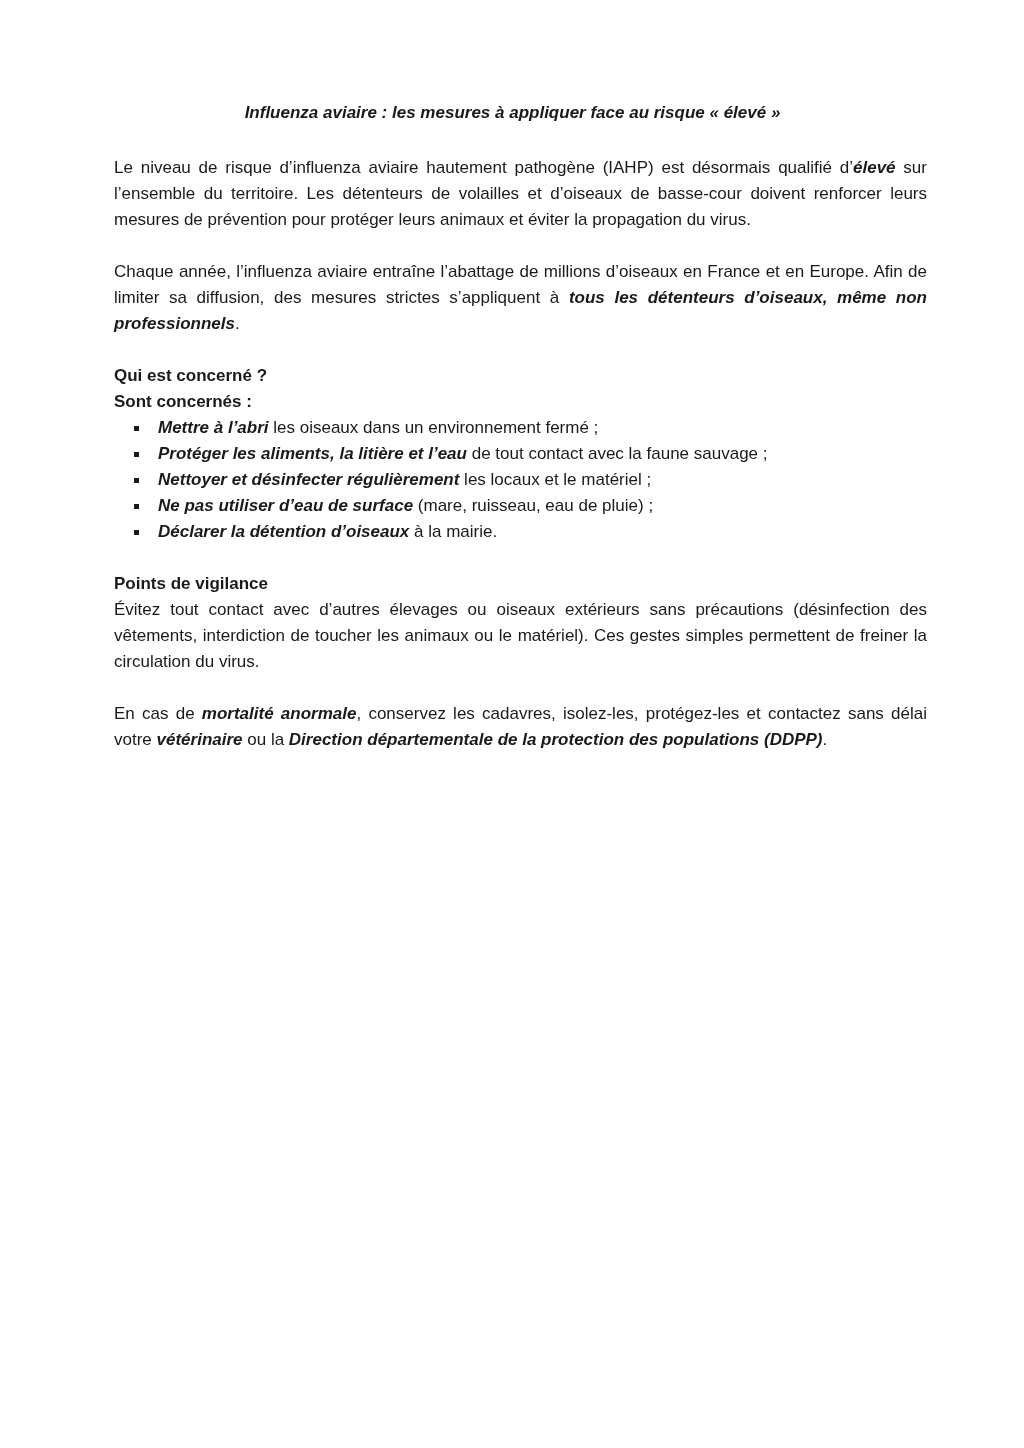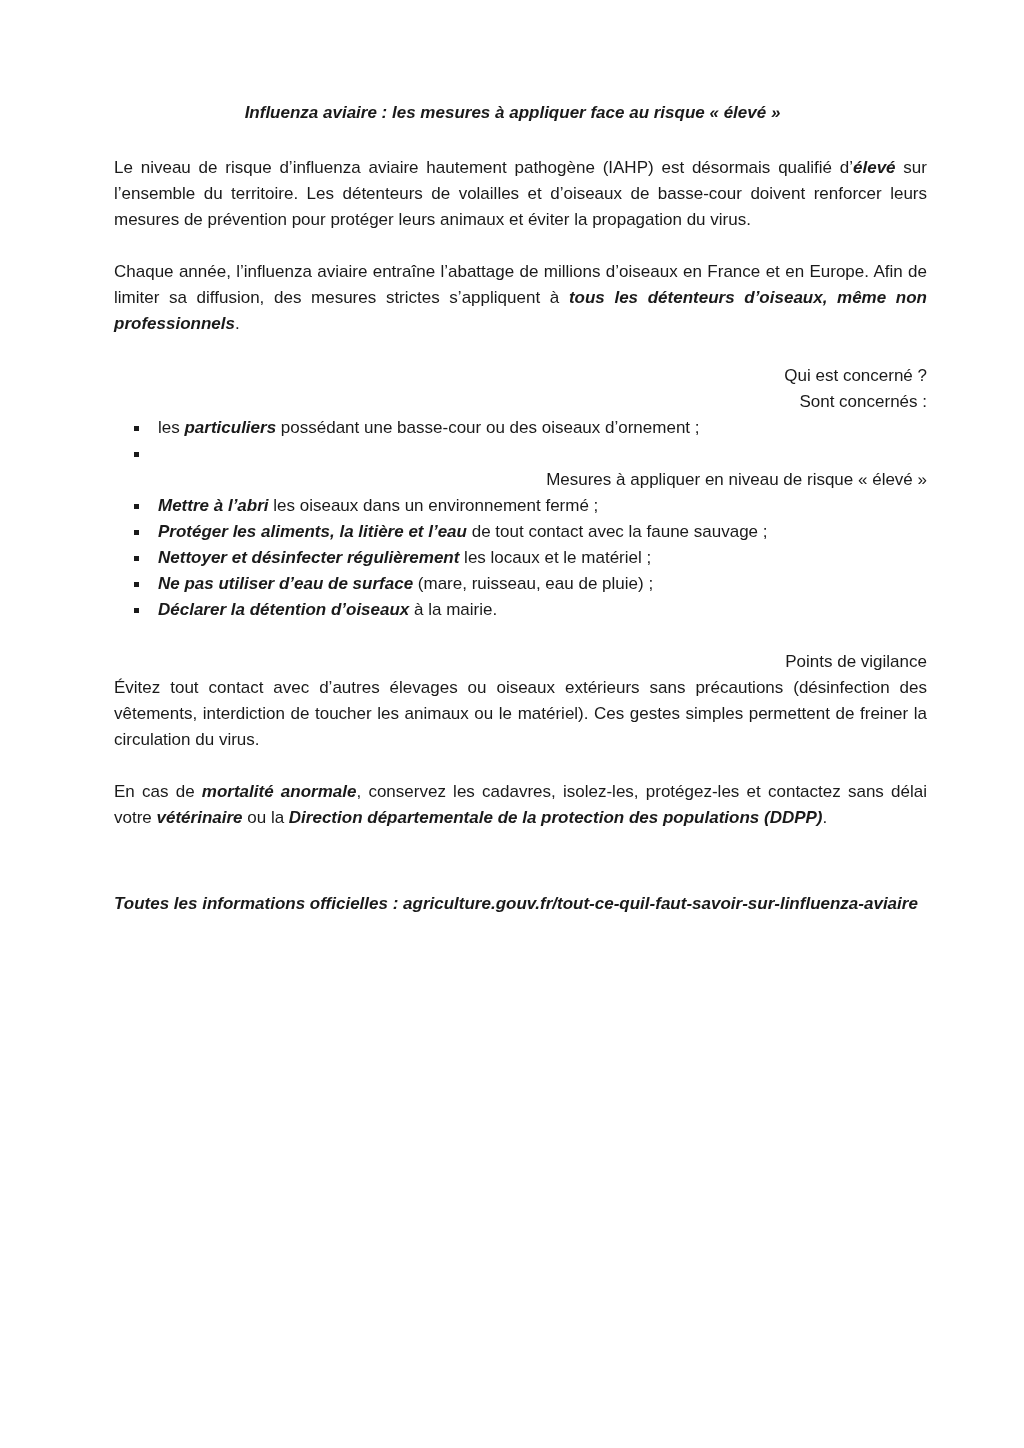--- a/index.html
+++ b/index.html
@@ -23,21 +23,21 @@
     font-size: 17px;
     font-weight: bold;
     font-style: italic;
     text-align: center;
     margin: 0 0 29px 0;
   }
   .para {
     margin: 26px 0 0 16px;
   }
   .para.justify { text-align: justify; }
-  .para.line    { text-align: right; }
+  .para.line    { text-align: left; font-weight: bold; }
   .gap-none  { margin-top: 0; }
   .gap-large { margin-top: 60px; }
   .bullet-list {
     list-style: none;
     margin: 0;
     padding: 0;
   }
   .bullet-list li {
     position: relative;
     padding-left: 60px;
@@ -60,29 +60,26 @@
 <body>
 
 <div class="page">
   <h1 class="title">Influenza aviaire&nbsp;: les mesures à appliquer face au risque «&nbsp;élevé&nbsp;»</h1>
   <div>
       <p class="para justify gap-none"><span>Le niveau de risque d’influenza aviaire hautement pathogène (IAHP) est désormais qualifié d’</span><span class="em">élevé</span><span> sur l’ensemble du territoire. Les détenteurs de volailles et d’oiseaux de basse-cour doivent renforcer leurs mesures de prévention pour protéger leurs animaux et éviter la propagation du virus.</span></p>
       <p class="para justify"><span>Chaque année, l’influenza aviaire entraîne l’abattage de millions d’oiseaux en France et en Europe. Afin de limiter sa diffusion, des mesures strictes s’appliquent à </span><span class="em">tous les détenteurs d’oiseaux, même non professionnels</span><span>.</span></p>
       <p class="para line"><span>Qui est concerné&nbsp;?</span></p>
       <p class="para line gap-none"><span>Sont concernés&nbsp;:</span></p>
       <ul class="bullet-list gap-none">
-        <li><span class="bullet-marker"></span><span><span>les </span><span class="em">particuliers</span><span> possédant une basse-cour ou des oiseaux d’ornement&nbsp;;</span></span></li>
         <li><span class="bullet-marker"></span></li>
       </ul>
-      <p class="para line"><span>Mesures à appliquer en niveau de risque «&nbsp;élevé&nbsp;»</span></p>
       <ul class="bullet-list gap-none">
         <li><span class="bullet-marker"></span><span><span class="em">Mettre à l’abri</span><span> les oiseaux dans un environnement fermé&nbsp;;</span></span></li>
         <li><span class="bullet-marker"></span><span><span class="em">Protéger les aliments, la litière et l’eau</span><span> de tout contact avec la faune sauvage&nbsp;;</span></span></li>
         <li><span class="bullet-marker"></span><span><span class="em">Nettoyer et désinfecter régulièrement</span><span> les locaux et le matériel&nbsp;;</span></span></li>
         <li><span class="bullet-marker"></span><span><span class="em">Ne pas utiliser d’eau de surface</span><span> (mare, ruisseau, eau de pluie)&nbsp;;</span></span></li>
         <li><span class="bullet-marker"></span><span><span class="em">Déclarer la détention d’oiseaux</span><span> à la mairie.</span></span></li>
       </ul>
       <p class="para line"><span>Points de vigilance</span></p>
       <p class="para justify gap-none"><span>Évitez tout contact avec d’autres élevages ou oiseaux extérieurs sans précautions (désinfection des vêtements, interdiction de toucher les animaux ou le matériel). Ces gestes simples permettent de freiner la circulation du virus.</span></p>
       <p class="para justify"><span>En cas de </span><span class="em">mortalité anormale</span><span>, conservez les cadavres, isolez-les, protégez-les et contactez sans délai votre </span><span class="em">vétérinaire</span><span> ou la </span><span class="em">Direction départementale de la protection des populations (DDPP)</span><span>.</span></p>
-      <p class="para justify gap-large"><span class="em">Toutes les informations officielles&nbsp;: agriculture.gouv.fr/tout-ce-quil-faut-savoir-sur-linfluenza-aviaire</span></p>
     </div>
 </div>
 
 </body></html>

